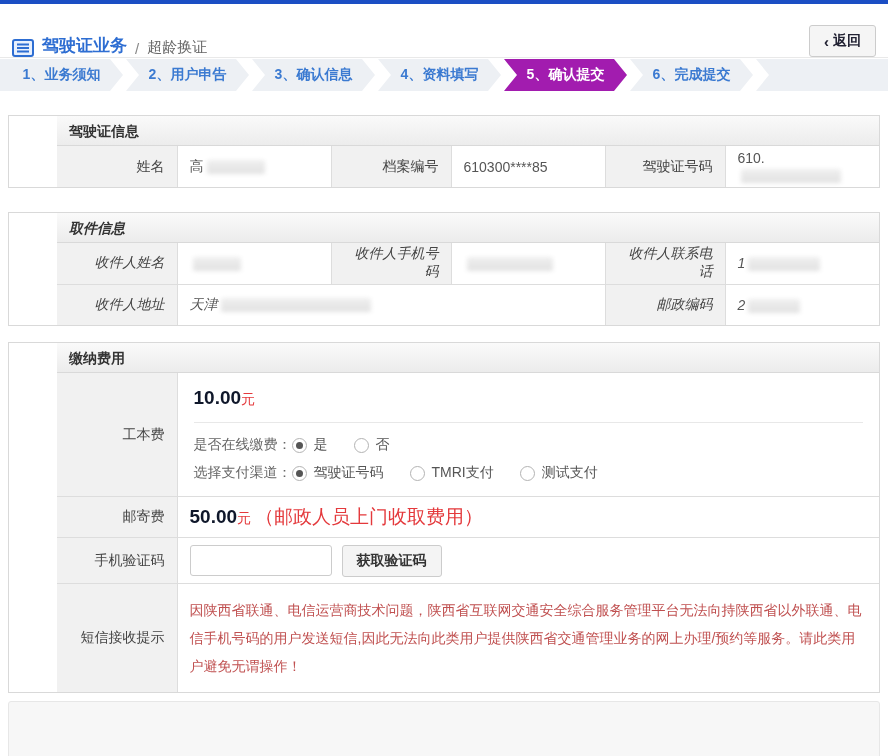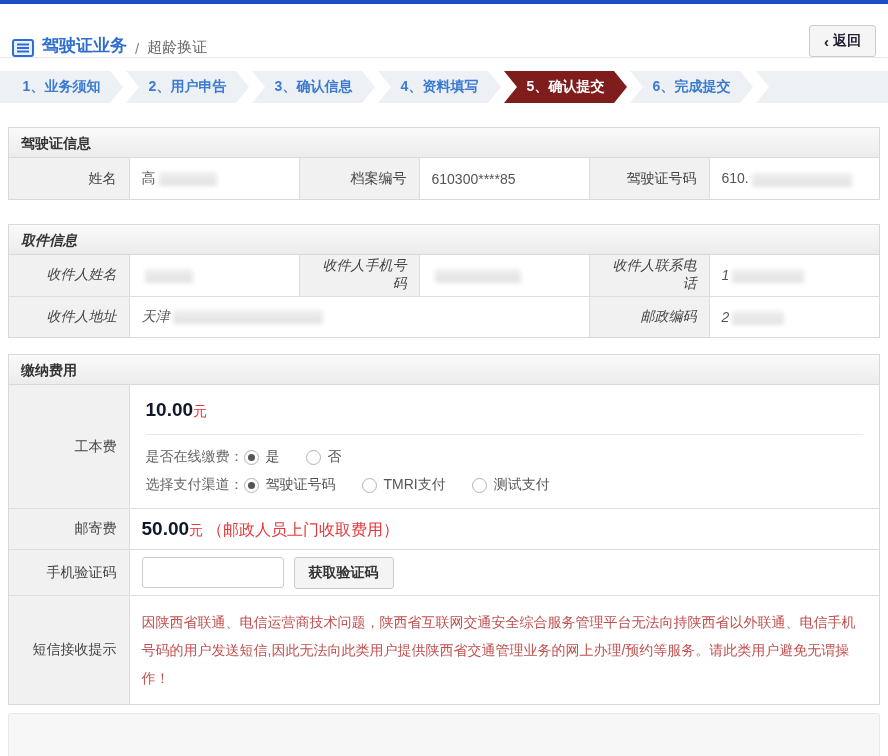--- a/index.html
+++ b/index.html
@@ -12,31 +12,31 @@
   .hdr-icon { width:22px; height:18px; margin-right:8px; flex:0 0 auto; }
   .hdr-title { color:#2d6dd2; font-size:17px; font-weight:bold; margin-right:8px; }
   .hdr-sub { color:#666; font-size:15px; }
   .hdr-sep { color:#888; font-size:15px; margin-right:8px; }
   .spacer { flex:1; }
   .back-btn { display:flex; align-items:center; gap:4px; background:#f5f5f5;
     border:1px solid #ccc; border-radius:3px; padding:6px 14px; font-size:14px;
     color:#223; cursor:pointer; font-weight:bold; }
   .back-btn .chev { color:#223; font-weight:bold; font-size:15px; }
   
-  .wizard { display:flex; height:32px; margin-top:13px; }
+  .wizard { display:flex; height:32px; margin-top:1px; }
   .step { width:123px; margin-right:3px; display:flex; align-items:center;
     justify-content:center; background:#edf0f4; color:#3b7ad1; font-size:14px;
     font-weight:bold; cursor:pointer;
     clip-path:polygon(0 0,calc(100% - 13px) 0,100% 50%,calc(100% - 13px) 100%,0 100%,13px 50%); }
   .step.first { clip-path:polygon(0 0,calc(100% - 13px) 0,100% 50%,calc(100% - 13px) 100%,0 100%); }
-  .step.active { background:#7f1d1d; color:#fff; }
+  .step.active { background:#a21caf; color:#fff; }
   .step-fill { flex:1; background:#edf0f4;
     clip-path:polygon(0 0,100% 0,100% 100%,0 100%,13px 50%); }
   
-  .section { margin:0 8px; border:1px solid #d9d9d9; }
+  .section { margin:0 8px; border:1px solid #d9d9d9;padding-left:48px; }
   .sec-license { margin-top:24px; }
   .sec-pickup { margin-top:24px;font-style:italic; }
   .sec-fees { margin-top:16px; }
   .sec-head { height:30px; line-height:30px; padding-left:12px; font-size:14px;
     font-weight:bold; color:#333; background:linear-gradient(#fafafa,#ececec);
     border-bottom:1px solid #d9d9d9; }
   table { width:100%; border-collapse:collapse; table-layout:fixed; }
   td { border:1px solid #ddd; font-size:14px; height:41px; padding:0 12px; }
   tr td:first-child { border-left:none; }
   tr td:last-child { border-right:none; }
@@ -44,21 +44,21 @@
   tr:last-child td { border-bottom:none; }
   td.lab { background:#f1f1f1; color:#444; text-align:right; width:120px; }
   td.val { background:#fff; color:#555; }
   .redact { display:inline-block; vertical-align:middle; height:14px;
     background:linear-gradient(#efefef,#e2e2e2); border-radius:2px;
     filter:blur(2px); margin-left:3px; }
   
   td.bigcell { padding:14px 16px; }
   .fee-amt { color:#0f172a; font-size:19px; font-weight:bold; }
   .fee-unit { color:#e4393c; font-size:14px; }
-  .fee-note { color:#e4393c; font-size:16px; margin-left:4px; }
+  .fee-note { color:#e4393c; font-size:19px; margin-left:4px; }
   .divider { border-top:1px solid #e8e8e8; margin:13px 0; }
   .radio-line { display:flex; align-items:center; margin-top:10px; color:#666;
     font-size:14px; }
   .radio-opt { display:inline-flex; align-items:center; margin-right:26px;
     color:#555; cursor:pointer; }
   .rb { width:15px; height:15px; border:1px solid #b3b3b3; border-radius:50%;
     background:#fff; margin-right:7px; position:relative; flex:0 0 auto; }
   .rb.on::after { content:""; position:absolute; left:3px; top:3px; width:7px;
     height:7px; border-radius:50%; background:#555; }
   .captcha-row { display:flex; gap:10px; }

